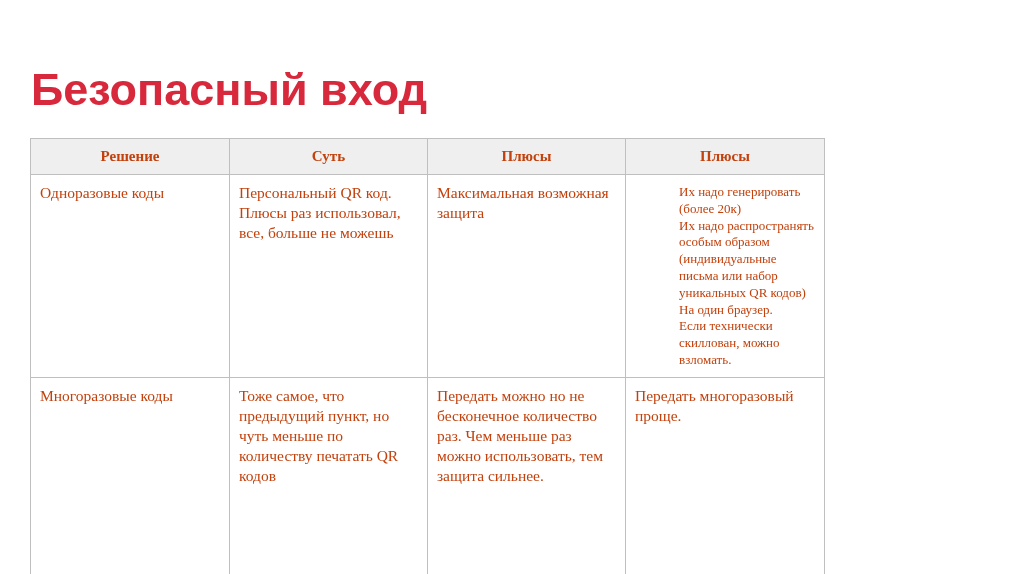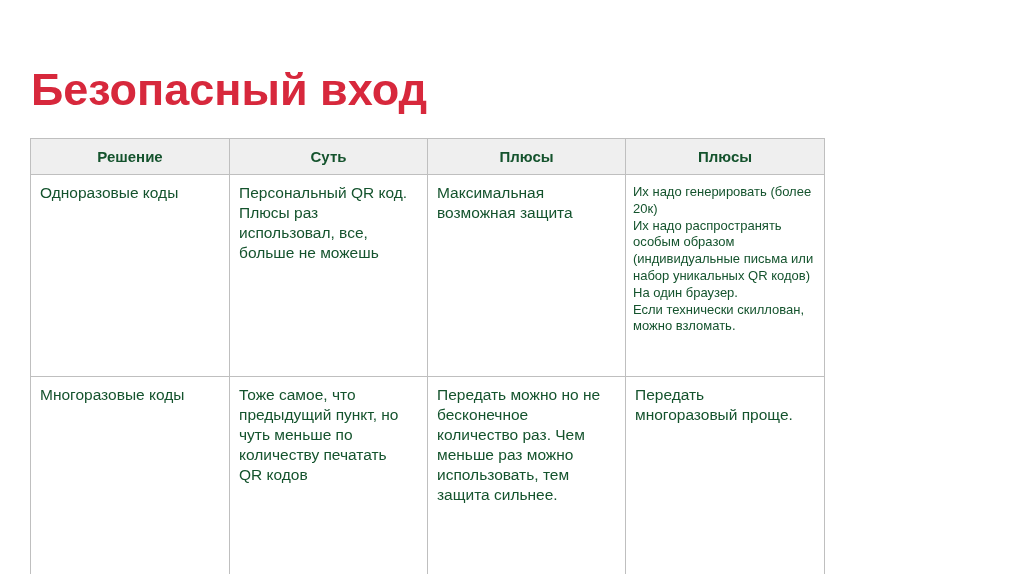--- a/index.html
+++ b/index.html
@@ -16,22 +16,23 @@
     }
     table.grid {
       position: absolute; left: 30px; top: 138px;
       border-collapse: collapse;
       table-layout: fixed;
       width: 794px;
     }
     table.grid th, table.grid td {
       border: 1.5px solid #bfbfbf;
       vertical-align: top;
-      color: #14532d;
+      color: #c2410c;
       text-align: left;
+      font-family: Liberation Serif, serif;
     }
     table.grid th {
       background: #efefef;
       font-weight: bold;
       font-size: 15px;
       text-align: center;
       height: 35px;
       padding: 0;
       vertical-align: middle;
     }
@@ -40,21 +41,21 @@
       line-height: 20px;
       padding: 8px 16px 8px 9px;
     }
     table.grid td.small {
       font-size: 13px;
       line-height: 16.8px;
       padding: 9px 8px 8px 7px;
     }
     tr.row1 td { height: 184px; }
     tr.row2 td { height: 230px; }
-    .line { display: block; }
+    .line { display: block; margin-left: 46px; }
   </style>
 </head>
 <body>
 
 <h1 class="title">Безопасный вход</h1>
 
 <table class="grid">
   <colgroup>
     <col style="width:199px">
     <col style="width:198px">

